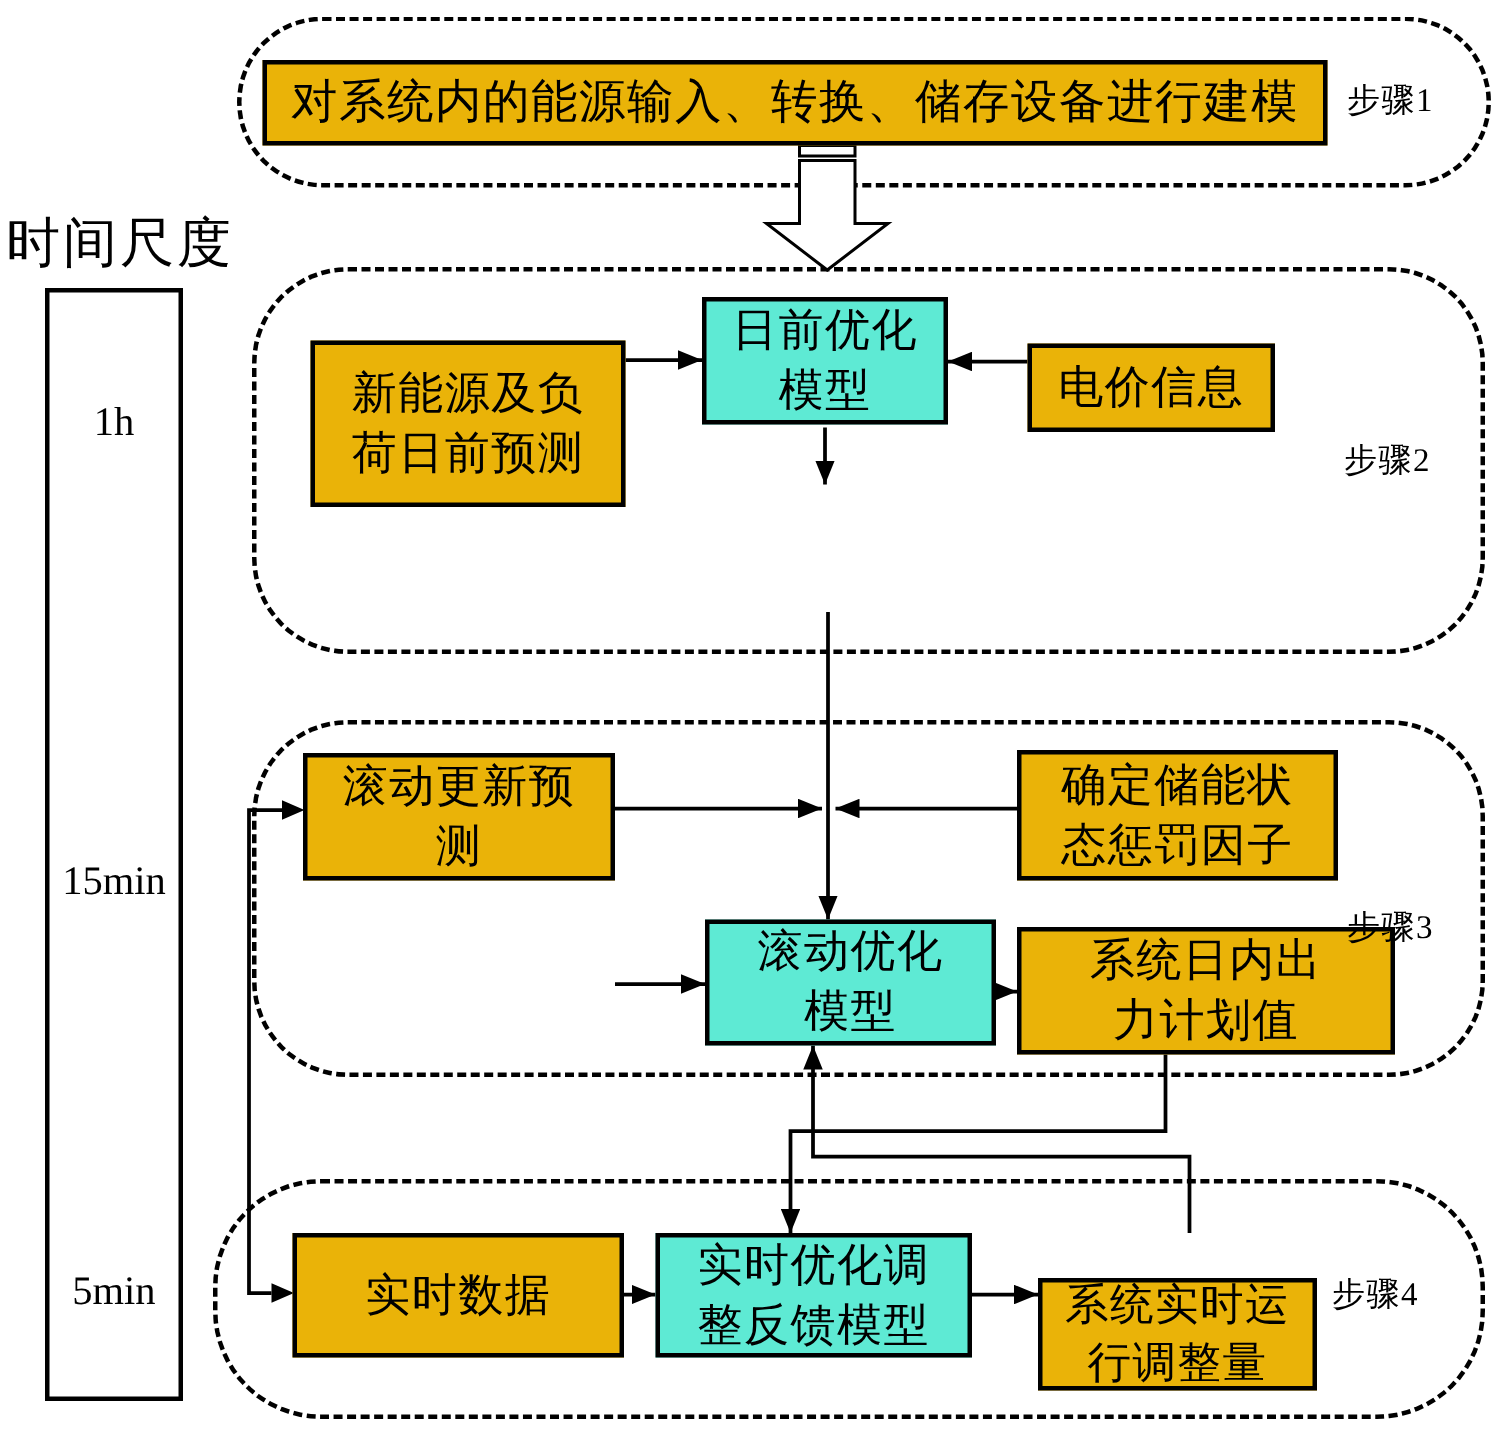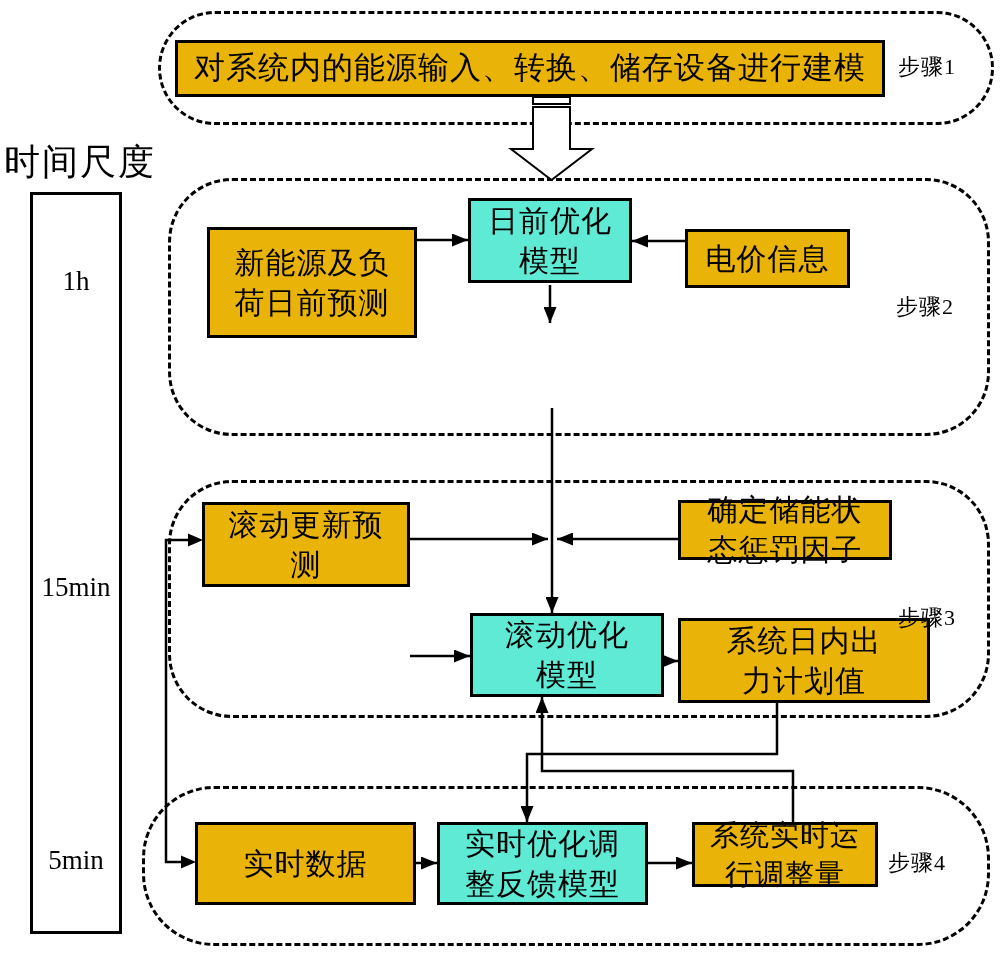--- a/index.html
+++ b/index.html
@@ -94,28 +94,28 @@
 
   <div class="node" style="left:207px;top:195px;width:210px;height:111px;margin-top:32px;">新能源及负
 荷日前预测</div>
   <div class="node shaded" style="left:468px;top:198px;width:164px;height:85px;">日前优化
 模型</div>
   <div class="node" style="left:685px;top:213px;width:165px;height:59px;margin-top:16px;">电价信息</div>
   <div class="step-label" style="left:896px;top:292px;">步骤2</div>
 
   <div class="node" style="left:202px;top:502px;width:208px;height:85px;">滚动更新预
 测</div>
-  <div class="node" style="left:678px;top:500px;width:214px;height:60px;">确定储能状
+  <div class="node" style="left:678px;top:500px;width:214px;height:87px;">确定储能状
 态惩罚因子</div>
   <div class="node shaded" style="left:470px;top:613px;width:194px;height:84px;">滚动优化
 模型</div>
   <div class="node" style="left:678px;top:618px;width:252px;height:85px;">系统日内出
 力计划值</div>
   <div class="step-label" style="left:898px;top:603px;">步骤3</div>
 
   <div class="node" style="left:195px;top:822px;width:221px;height:83px;">实时数据</div>
   <div class="node shaded" style="left:437px;top:822px;width:211px;height:83px;">实时优化调
 整反馈模型</div>
-  <div class="node" style="left:692px;top:822px;width:186px;height:65px;font-size:29px;">系统实时运
+  <div class="node" style="left:692px;top:852px;width:186px;height:75px;font-size:29px;">系统实时运
 行调整量</div>
   <div class="step-label" style="left:888px;top:848px;">步骤4</div>
 
 </div>
 
 </body></html>

